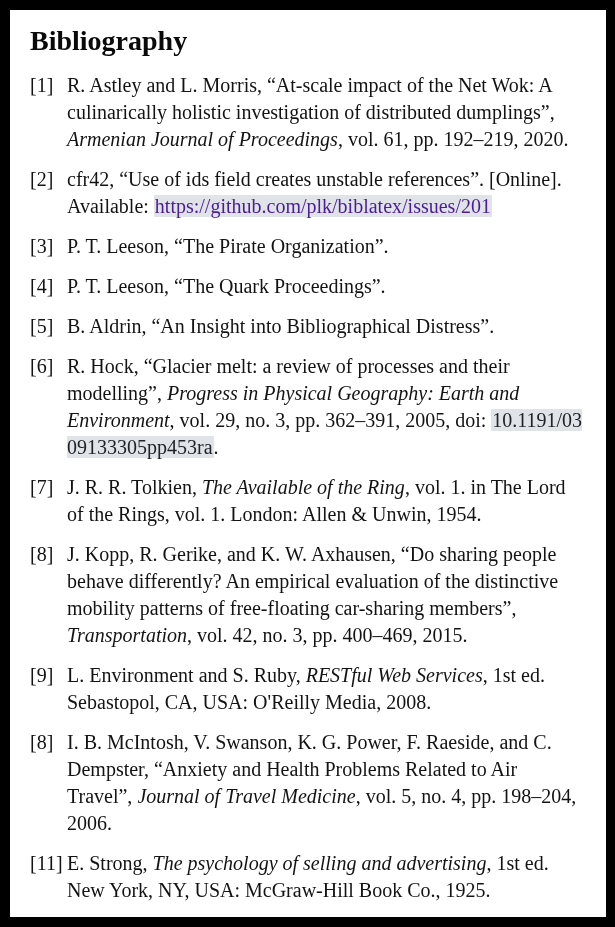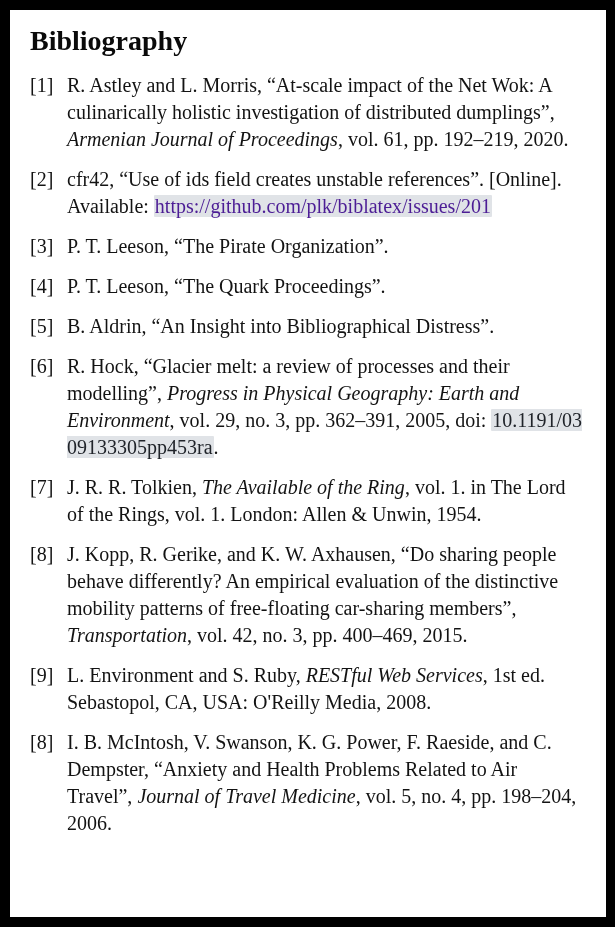--- a/index.html
+++ b/index.html
@@ -97,14 +97,18 @@
         <span class="body"><span class="normal">J. Kopp, R. Gerike, and K. W. Axhausen, “Do sharing people behave differently? An empirical evaluation of the distinctive mobility patterns of free-floating car-sharing members”, </span><span class="italic">Transportation</span><span class="normal">, vol. 42, no. 3, pp. 400–469, 2015.</span></span>
       </div>
       <div class="entry">
         <span class="label">[9]</span>
         <span class="body"><span class="normal">L. Environment and S. Ruby, </span><span class="italic">RESTful Web Services</span><span class="normal">, 1st ed. Sebastopol, CA, USA: O'Reilly Media, 2008.</span></span>
       </div>
       <div class="entry">
         <span class="label">[8]</span>
         <span class="body"><span class="normal">I. B. McIntosh, V. Swanson, K. G. Power, F. Raeside, and C. Dempster, “Anxiety and Health Problems Related to Air Travel”, </span><span class="italic">Journal of Travel Medicine</span><span class="normal">, vol. 5, no. 4, pp. 198–204, 2006.</span></span>
       </div>
+      <div class="entry">
+        <span class="label">[11]</span>
+        <span class="body"><span class="normal">E. Strong, </span><span class="italic">The psychology of selling and advertising</span><span class="normal">, 1st ed. New York, NY, USA: McGraw-Hill Book Co., 1925.</span></span>
+      </div>
     </div>
 </div>
 
 </body></html>

